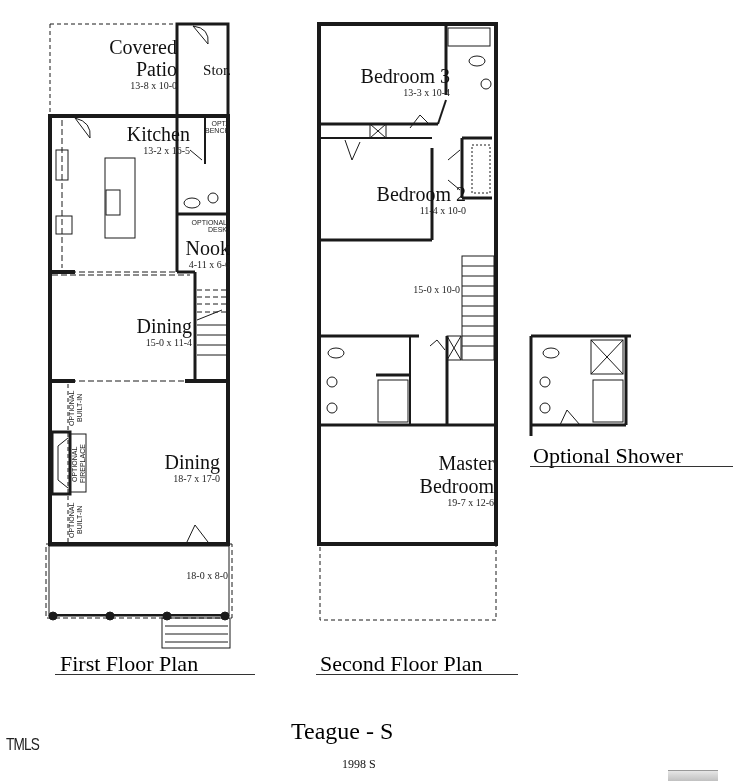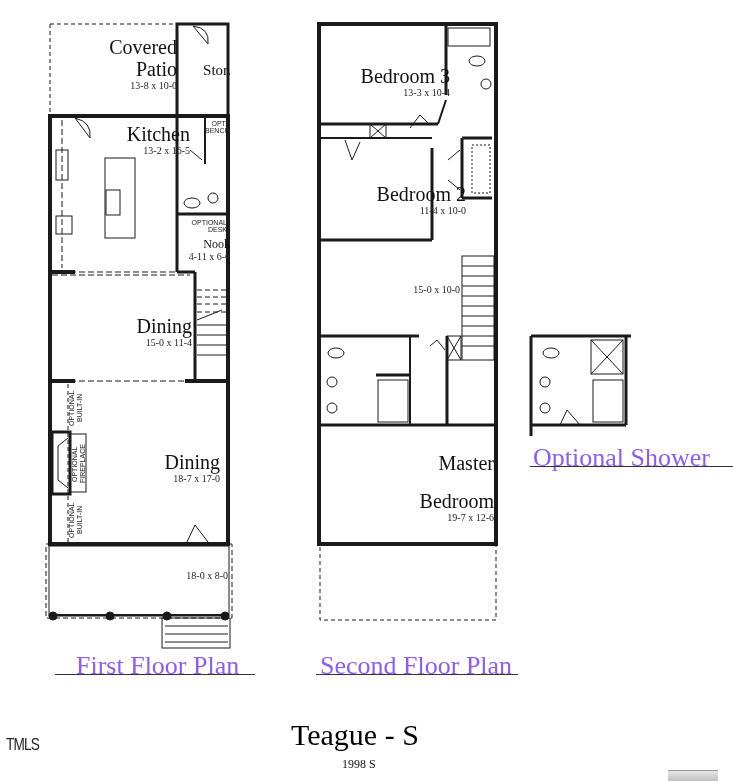--- a/index.html
+++ b/index.html
@@ -2,23 +2,23 @@
 <html><head>
 <meta charset="utf-8">
 <style>
   html, body { margin:0; padding:0; background:#ffffff; }
   body { width:733px; height:781px; position:relative; overflow:hidden; font-family:"Liberation Serif", serif; color:#111; }
   svg.plan { position:absolute; left:0; top:0; }
   .lbl { position:absolute; text-align:right; line-height:1; white-space:nowrap; }
   .room-name { font-family:"Liberation Serif", serif; font-size:20px; color:#111; }
   .room-dim { font-family:"Liberation Serif", serif; font-size:10px; color:#222; margin-top:2px; }
   .small-caps { font-family:"Liberation Sans", sans-serif; font-size:7px; line-height:1; color:#222; }
-  .plan-title { position:absolute; font-family:"Liberation Serif", serif; font-size:26px; color:#8b5cf6; white-space:nowrap; }
+  .plan-title { position:absolute; font-family:"Liberation Serif", serif; font-size:22px; color:#000000; white-space:nowrap; }
   .underline { position:absolute; height:1px; background:#333; }
-  .footer-title { position:absolute; font-family:"Liberation Serif", serif; font-size:30px; color:#000; white-space:nowrap; }
+  .footer-title { position:absolute; font-family:"Liberation Serif", serif; font-size:24px; color:#000; white-space:nowrap; }
   .footer-sub { position:absolute; font-family:"Liberation Serif", serif; font-size:12px; color:#111;text-align:right; }
   .logo { position:absolute; font-family:"Liberation Sans", sans-serif; font-size:17px; color:#222; letter-spacing:-1px; transform:scaleX(0.8); transform-origin:left; }
   .badge { position:absolute; left:668px; top:770px; width:50px; height:11px; background:linear-gradient(#e6e6e6,#bdbdbd); border-top:1px solid #999; }
   .vert { position:absolute; writing-mode:vertical-rl; transform:rotate(180deg); font-family:"Liberation Sans", sans-serif; font-size:7px; line-height:8px; text-align:center; color:#222; }
 </style>
 </head>
 <body>
 
 <svg class="plan" width="733" height="781" viewBox="0 0 733 781">
   <g stroke="#1a1a1a" fill="none">
@@ -167,21 +167,21 @@
 </div>
 <div class="lbl small-caps" style="left:205px;top:120px;width:22px;">
   <div>OPT.</div>
     <div>BENCH</div>
 </div>
 <div class="lbl small-caps" style="left:179px;top:219px;width:48px;">
   <div>OPTIONAL</div>
     <div>DESK</div>
 </div>
 <div class="lbl" style="left:178px;top:238px;width:52px;">
-  <div class="room-name" style="font-size:12px;">Nook</div>
+  <div class="room-name" style="font-size:20px;">Nook</div>
   <div class="room-dim">4-11 x 6-6</div>
 </div>
 <div class="lbl" style="left:52px;top:316px;width:140px;">
   <div class="room-name">Dining</div>
   <div class="room-dim">15-0 x 11-4</div>
 </div>
 <div class="vert" style="left:68px;top:388px;height:40px;">
   <span>OPTIONAL</span><br><span>BUILT-IN</span>
 </div>
 <div class="vert" style="left:71px;top:436px;height:56px;">
@@ -190,37 +190,37 @@
 <div class="vert" style="left:68px;top:500px;height:40px;">
   <span>OPTIONAL</span><br><span>BUILT-IN</span>
 </div>
 <div class="lbl" style="left:80px;top:452px;width:140px;">
   <div class="room-name">Dining</div>
   <div class="room-dim">18-7 x 17-0</div>
 </div>
 <div class="lbl" style="left:50px;top:569px;width:178px;">
   <div class="room-dim">18-0 x 8-0</div>
 </div>
-<div class="plan-title" style="left:60px;top:651px;margin-left:16px;">First Floor Plan</div>
+<div class="plan-title" style="left:60px;top:651px;">First Floor Plan</div>
 <div class="underline" style="left:55px;top:674px;width:200px;"></div>
 
 <div class="lbl" style="left:322px;top:66px;width:128px;">
   <div class="room-name">Bedroom 3</div>
   <div class="room-dim">13-3 x 10-4</div>
 </div>
 <div class="lbl" style="left:322px;top:184px;width:122px;margin-left:22px;">
   <div class="room-name">Bedroom 2</div>
   <div class="room-dim">11-4 x 10-0</div>
 </div>
 <div class="lbl" style="left:330px;top:283px;width:130px;">
   <div class="room-dim">15-0 x 10-0</div>
 </div>
 <div class="lbl" style="left:322px;top:453px;width:172px;">
   <div class="room-name">Master</div>
-  <div class="room-name" style="margin-top:18px;">Bedroom</div>
+  <div class="room-name" style="margin-top:3px;">Bedroom</div>
   <div class="room-dim">19-7 x 12-6</div>
 </div>
 <div class="plan-title" style="left:320px;top:651px;">Second Floor Plan</div>
 <div class="underline" style="left:316px;top:674px;width:202px;"></div>
 
 <div class="plan-title" style="left:533px;top:443px;">Optional Shower</div>
 <div class="underline" style="left:530px;top:466px;width:203px;"></div>
 
 <div class="logo" style="left:6px;top:735px;">TMLS</div>
 <div class="footer-title" style="left:291px;top:718px;">Teague - S</div>

